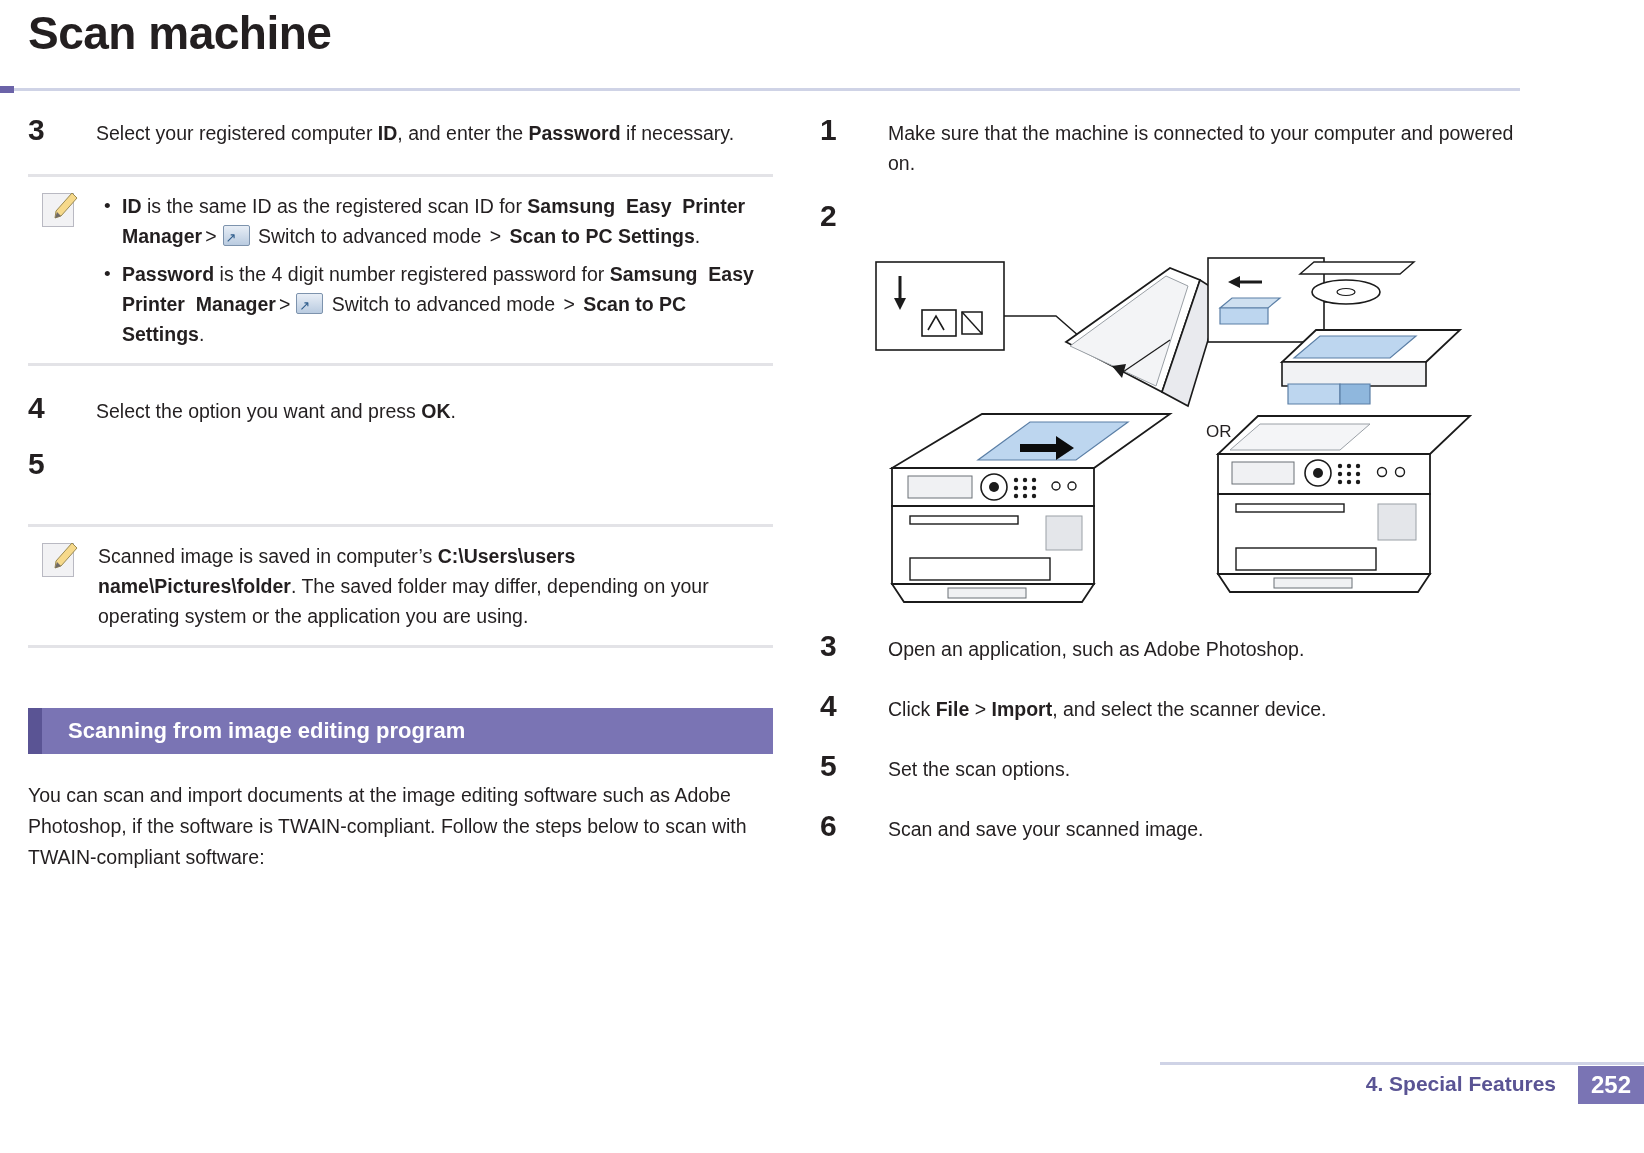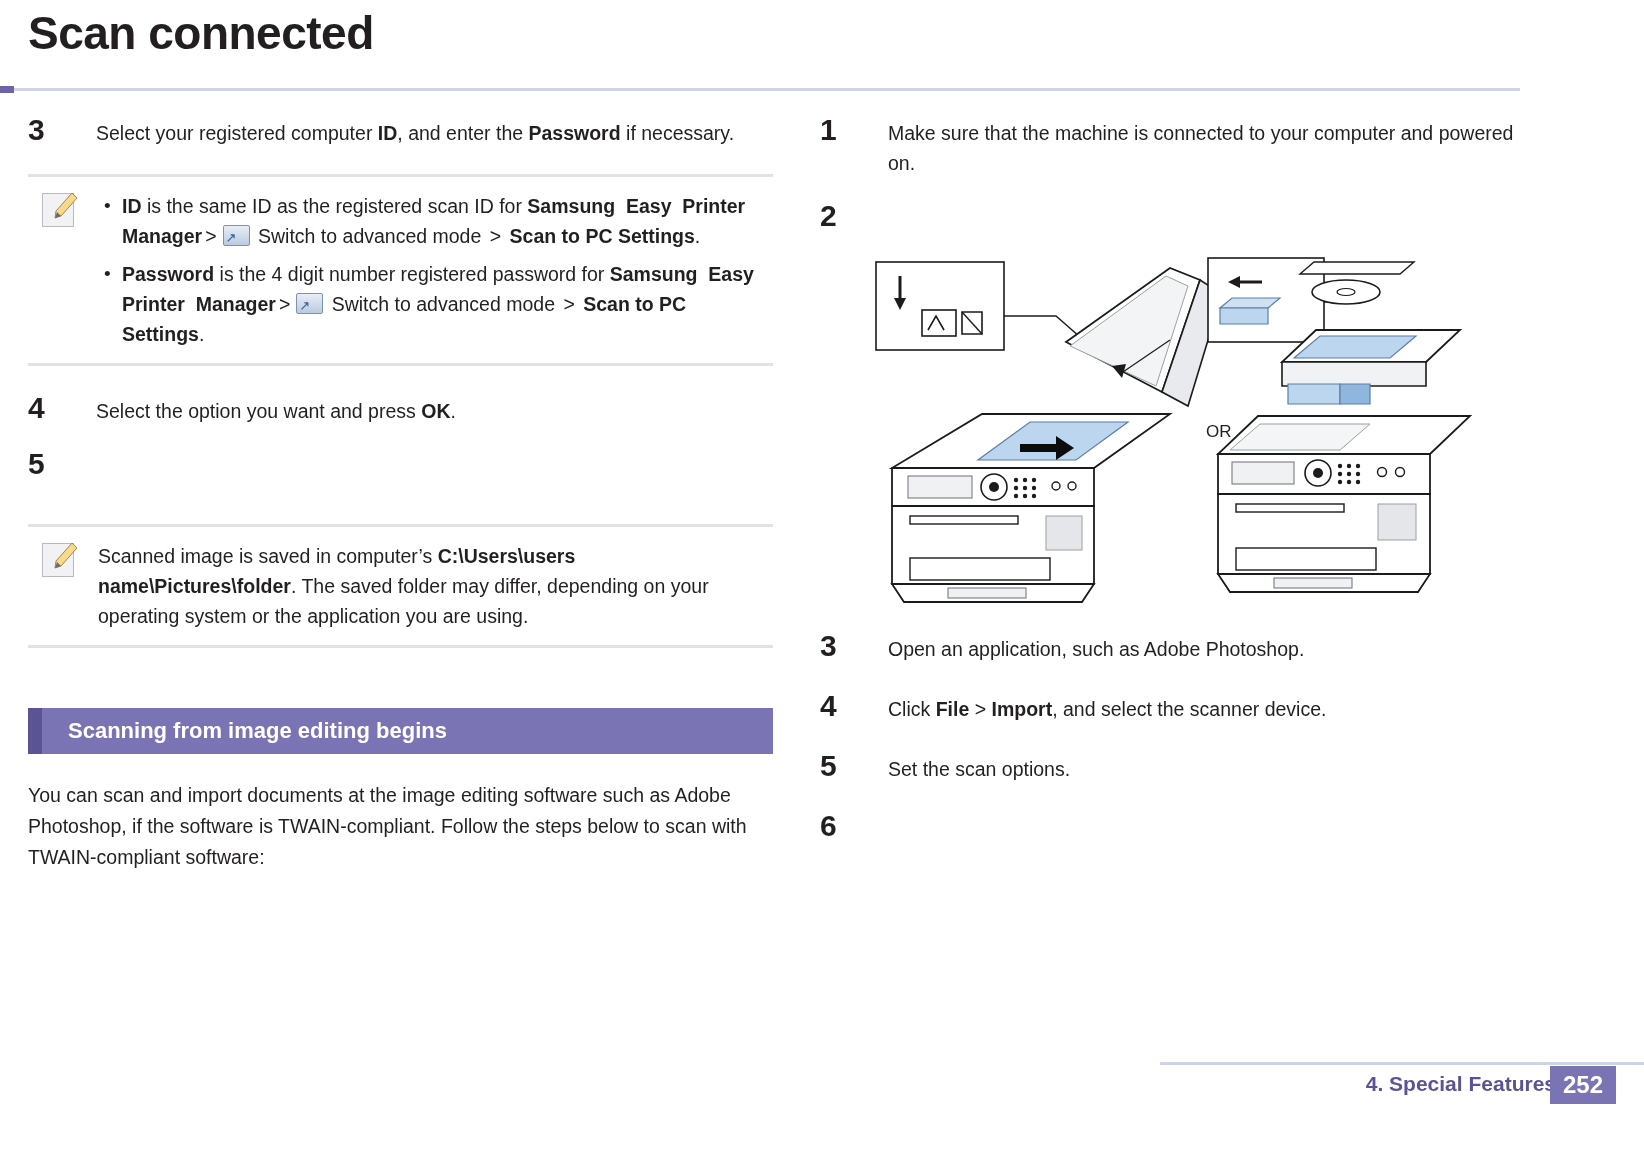--- a/index.html
+++ b/index.html
@@ -209,38 +209,38 @@
   .footer-text {
     position: absolute;
     right: 88px;
     top: 1072px;
     font-size: 21px;
     font-weight: bold;
     color: #5a5494;
   }
   .footer-page {
     position: absolute;
-    right: 28px;
+    right: 0;
     top: 1066px;
     width: 66px;
     height: 38px;
     background: #7a74b4;
     color: #fff;
     font-size: 24px;
     font-weight: bold;
     text-align: center;
     line-height: 38px;
   }
 </style>
 </head>
 <body>
 
 <div class="page">
 
-  <div class="page-title">Scan connected</div>
+  <div class="page-title">Scan machine</div>
   <div class="header-rule"></div>
   <div class="header-rule-accent"></div>
 
   <div class="col-left">
 
     <div class="step">
       <div class="step-num">3</div>
       <div class="step-body">
         Select your registered computer <b>ID</b>, and enter the <b>Password</b> if necessary.
       </div>
@@ -291,21 +291,21 @@
         </svg>
       </div>
       <div class="note-body">
         Scanned image is saved in computer’s <b>C:\Users\users</b><br>
         <b>name\Pictures\folder</b>. The saved folder may differ, depending on your operating system or the application you are using.
       </div>
     </div>
 
     <div class="section-bar">
       <div class="accent"></div>
-      <div class="label">Scanning from image editing begins</div>
+      <div class="label">Scanning from image editing program</div>
     </div>
 
     <div class="para">You can scan and import documents at the image editing software such as Adobe Photoshop, if the software is TWAIN-compliant. Follow the steps below to scan with TWAIN-compliant software:</div>
   </div>
 
   <div class="col-right">
 
     <div class="step">
       <div class="step-num">1</div>
       <div class="step-body">Make sure that the machine is connected to your computer and powered on.</div>
@@ -427,20 +427,21 @@
       </div>
     </div>
 
     <div class="step" style="margin-top:26px">
       <div class="step-num">5</div>
       <div class="step-body">Set the scan options.</div>
     </div>
 
     <div class="step" style="margin-top:26px">
       <div class="step-num">6</div>
+      <div class="step-body">Scan and save your scanned image.</div>
     </div>
   </div>
 
   <div class="footer-rule"></div>
   <div class="footer-text">4.  Special Features</div>
   <div class="footer-page">252</div>
 
 </div>
 
 </body></html>

